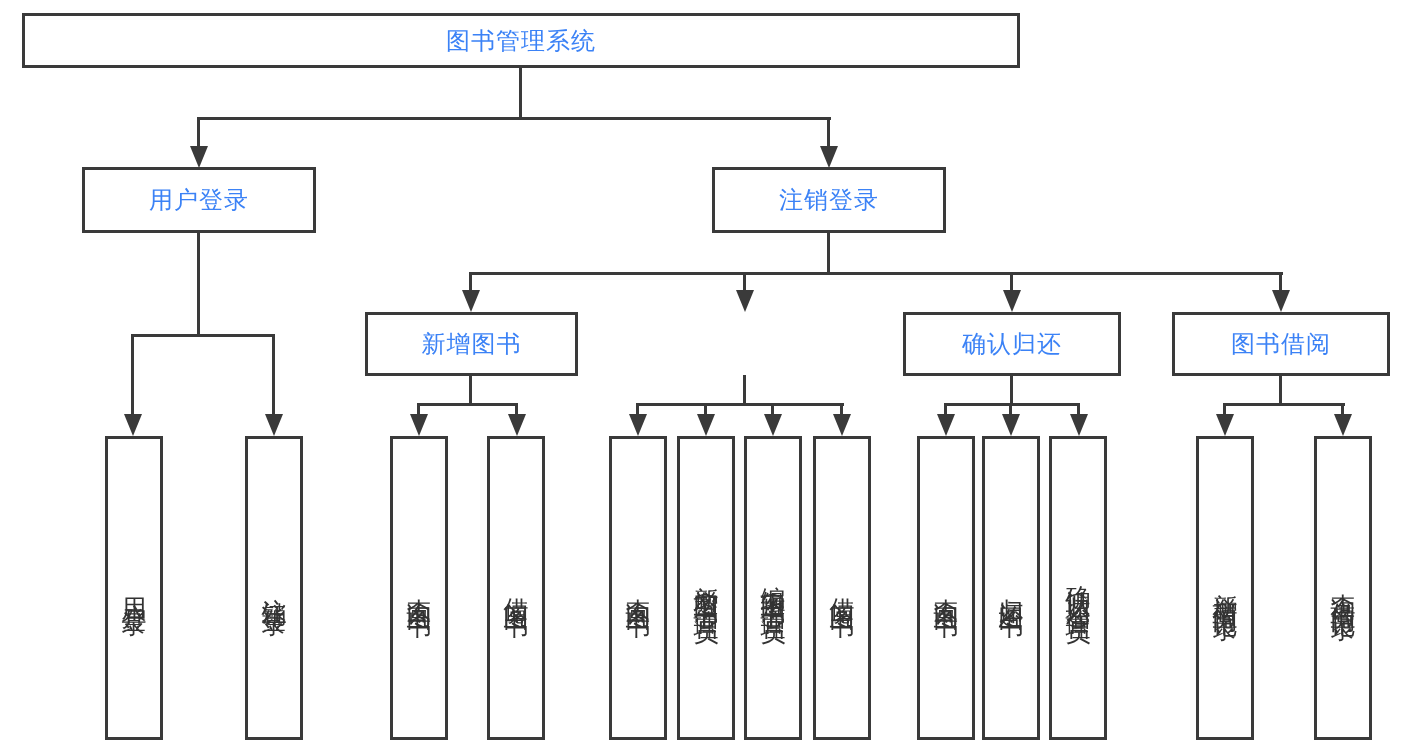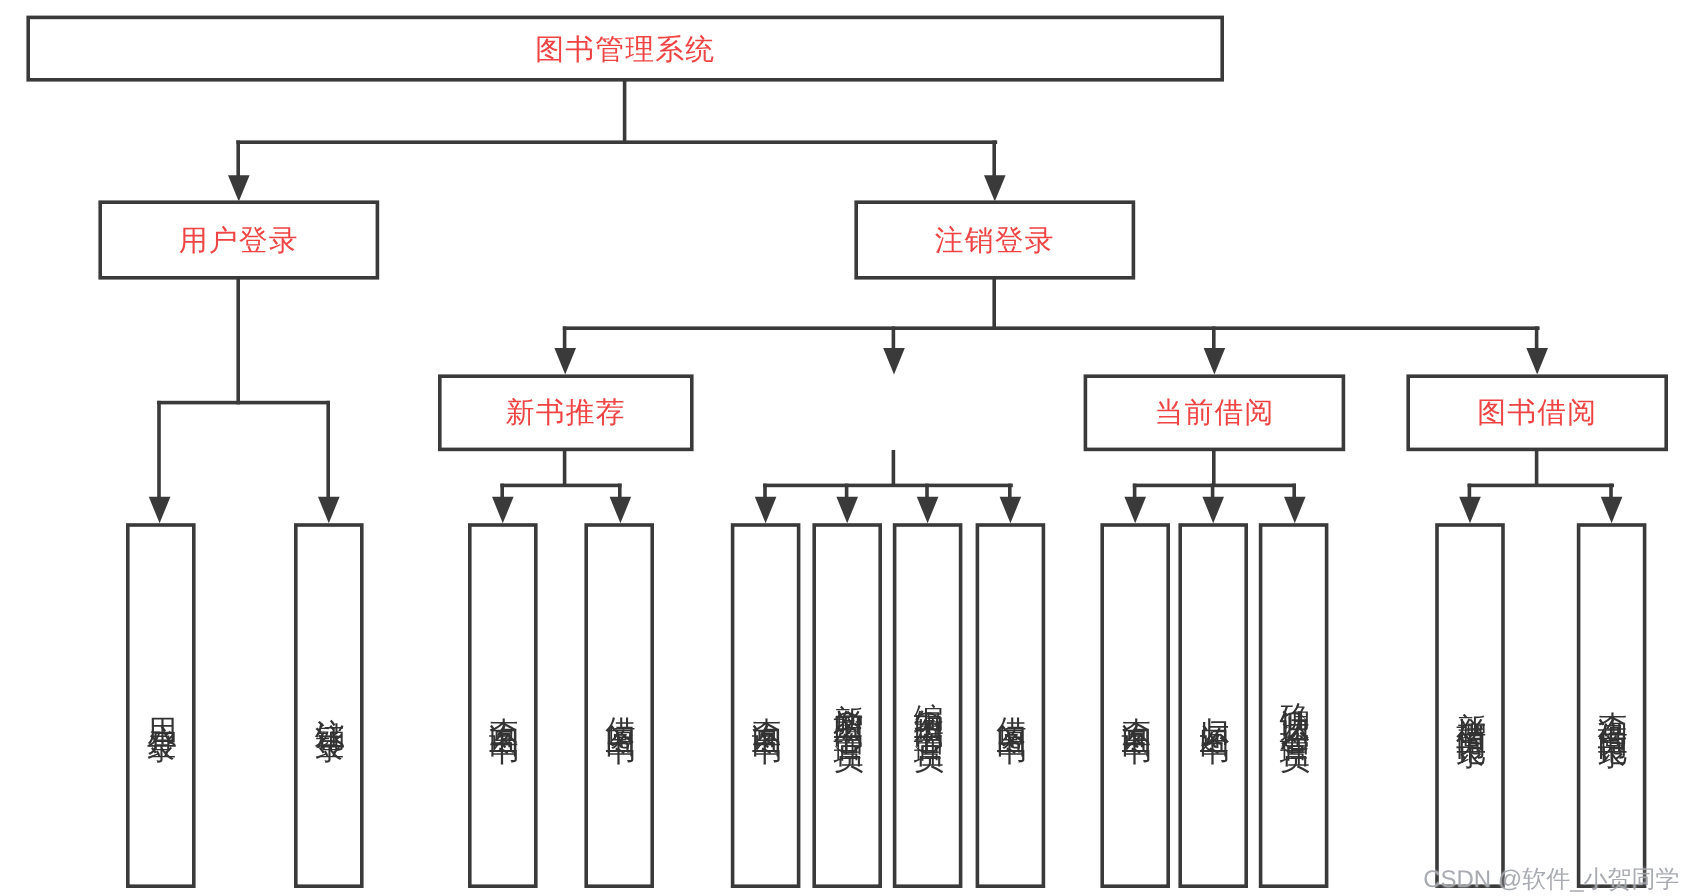--- a/index.html
+++ b/index.html
@@ -15,21 +15,21 @@
     position: absolute;
     box-sizing: border-box;
     border: 3px solid #3a3a3a;
     background: #ffffff;
     display: flex;
     align-items: center;
     justify-content: center;
   }
   .box .lbl {
     font-size: 24px;
-    color: #ef4444;
+    color: #3b82f6;
     letter-spacing: 1px;
     white-space: nowrap;
   }
   .vbox .lbl {
     writing-mode: vertical-rl;
     text-orientation: mixed;
     font-size: 25px;
     letter-spacing: 5px;
     color: #333333;
     line-height: 1;
@@ -93,24 +93,24 @@
   <div class="vline" style="left:469px; top:272px; height:19px;"></div>
   <div class="arrow" style="left:462px; top:290px;"></div>
   <div class="vline" style="left:743px; top:272px; height:19px;"></div>
   <div class="arrow" style="left:736px; top:290px;"></div>
   <div class="vline" style="left:1010px; top:272px; height:19px;"></div>
   <div class="arrow" style="left:1003px; top:290px;"></div>
   <div class="vline" style="left:1279px; top:272px; height:19px;"></div>
   <div class="arrow" style="left:1272px; top:290px;"></div>
 
   <div class="box" style="left:365px; top:312px; width:213px; height:64px;">
-    <span class="lbl">新书推荐</span>
+    <span class="lbl">新增图书</span>
   </div>
   <div class="box" style="left:903px; top:312px; width:218px; height:64px;">
-    <span class="lbl">当前借阅</span>
+    <span class="lbl">确认归还</span>
   </div>
   <div class="box" style="left:1172px; top:312px; width:218px; height:64px;">
     <span class="lbl">图书借阅</span>
   </div>
 
   <div class="vline" style="left:469px; top:375px; height:30px;"></div>
   <div class="hline" style="left:417px; top:403px; width:101px;"></div>
   <div class="vline" style="left:417px; top:403px; height:13px;"></div>
   <div class="arrow" style="left:410px; top:414px;"></div>
   <div class="vline" style="left:515px; top:403px; height:13px;"></div>
@@ -180,15 +180,14 @@
     <span class="lbl">确认归还（管理员）</span>
   </div>
 
   <div class="box vbox" style="left:1196px; top:436px; width:58px; height:304px;">
     <span class="lbl">新增借阅记录</span>
   </div>
   <div class="box vbox" style="left:1314px; top:436px; width:58px; height:304px;">
     <span class="lbl">查询借阅记录</span>
   </div>
 
-  <div class="watermark">CSDN @软件_小贺同学</div>
 
 </div>
 
 </body></html>

